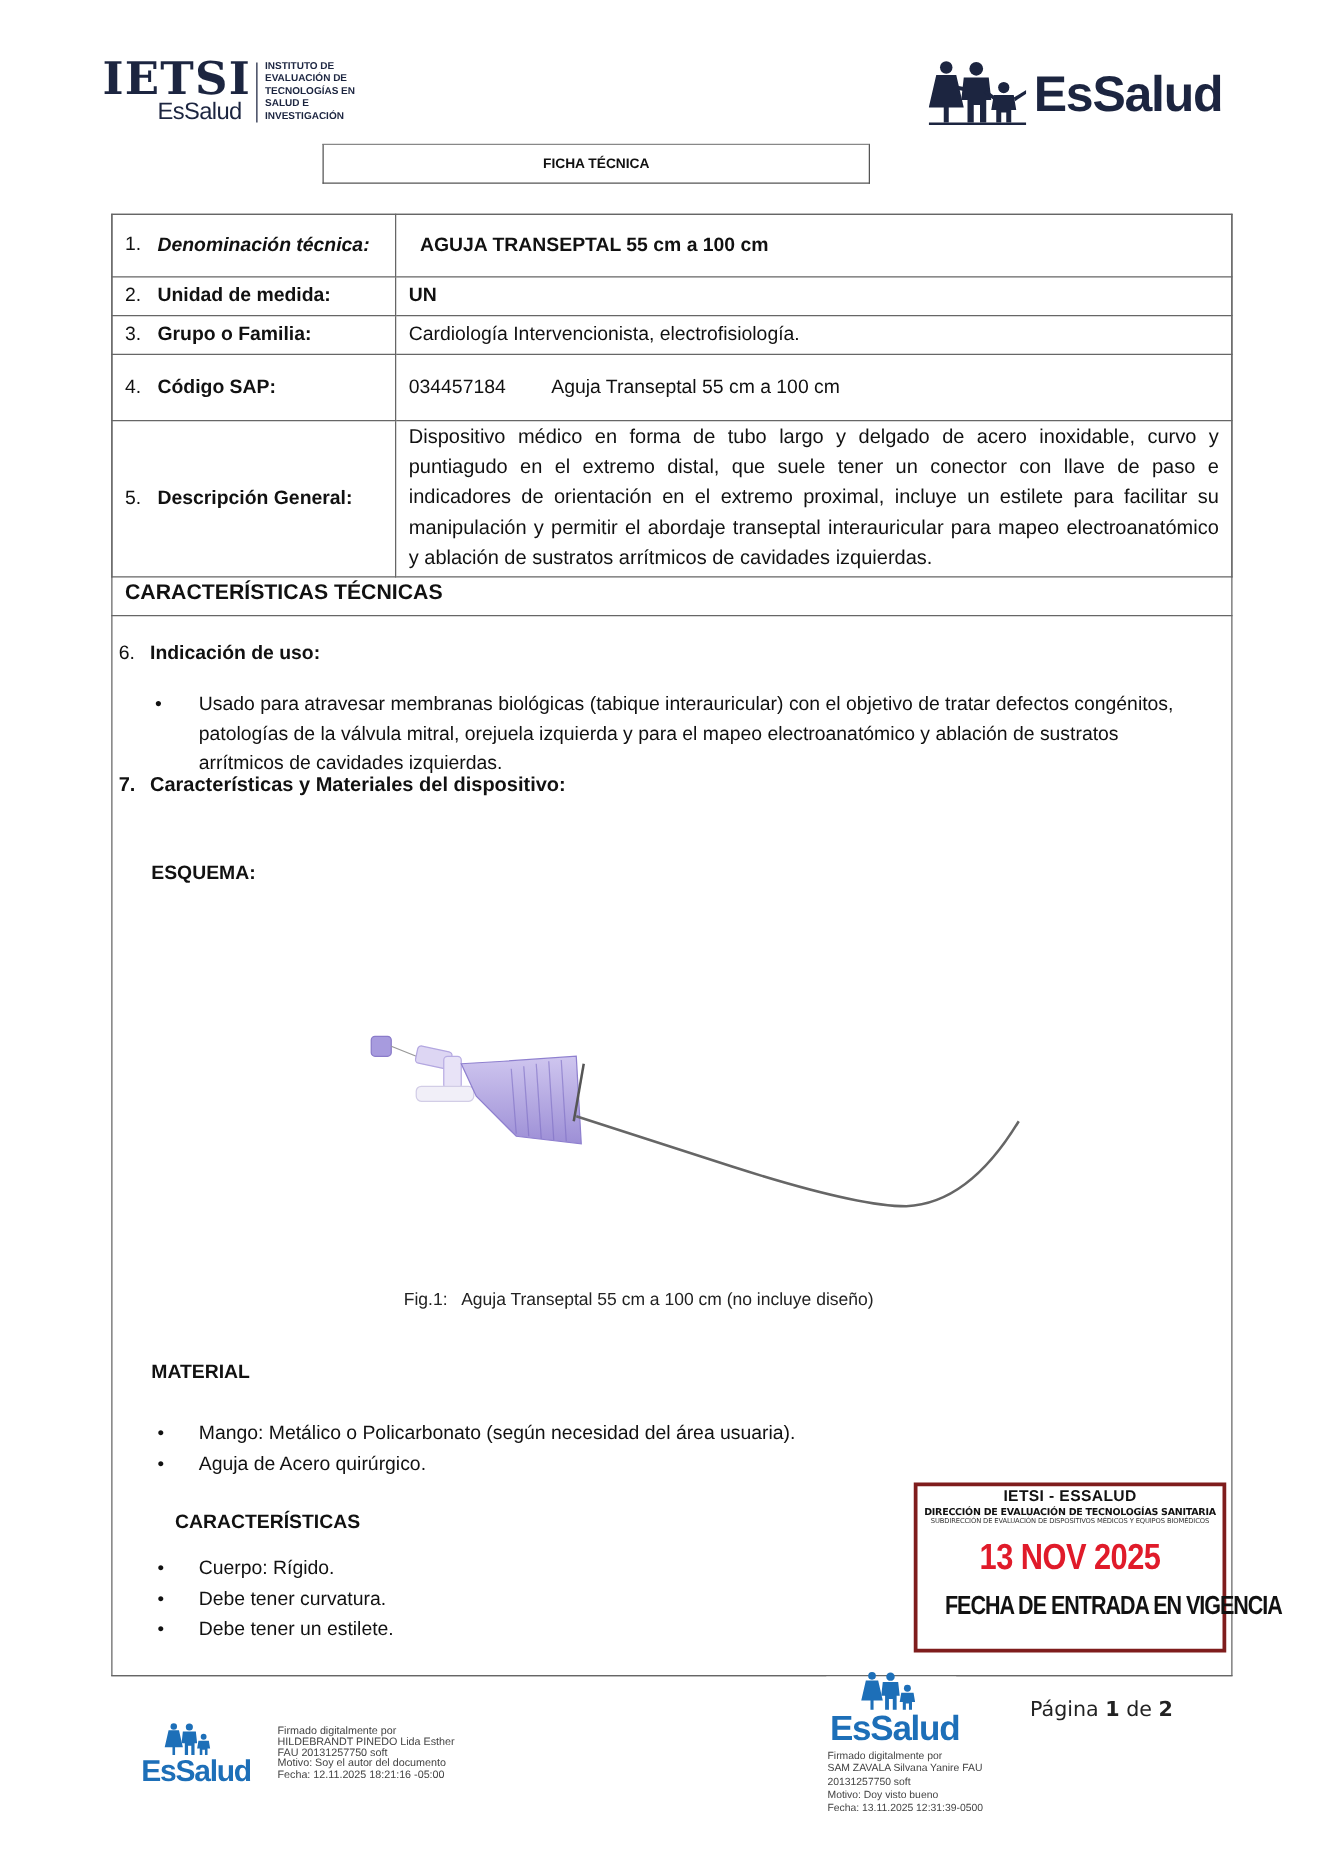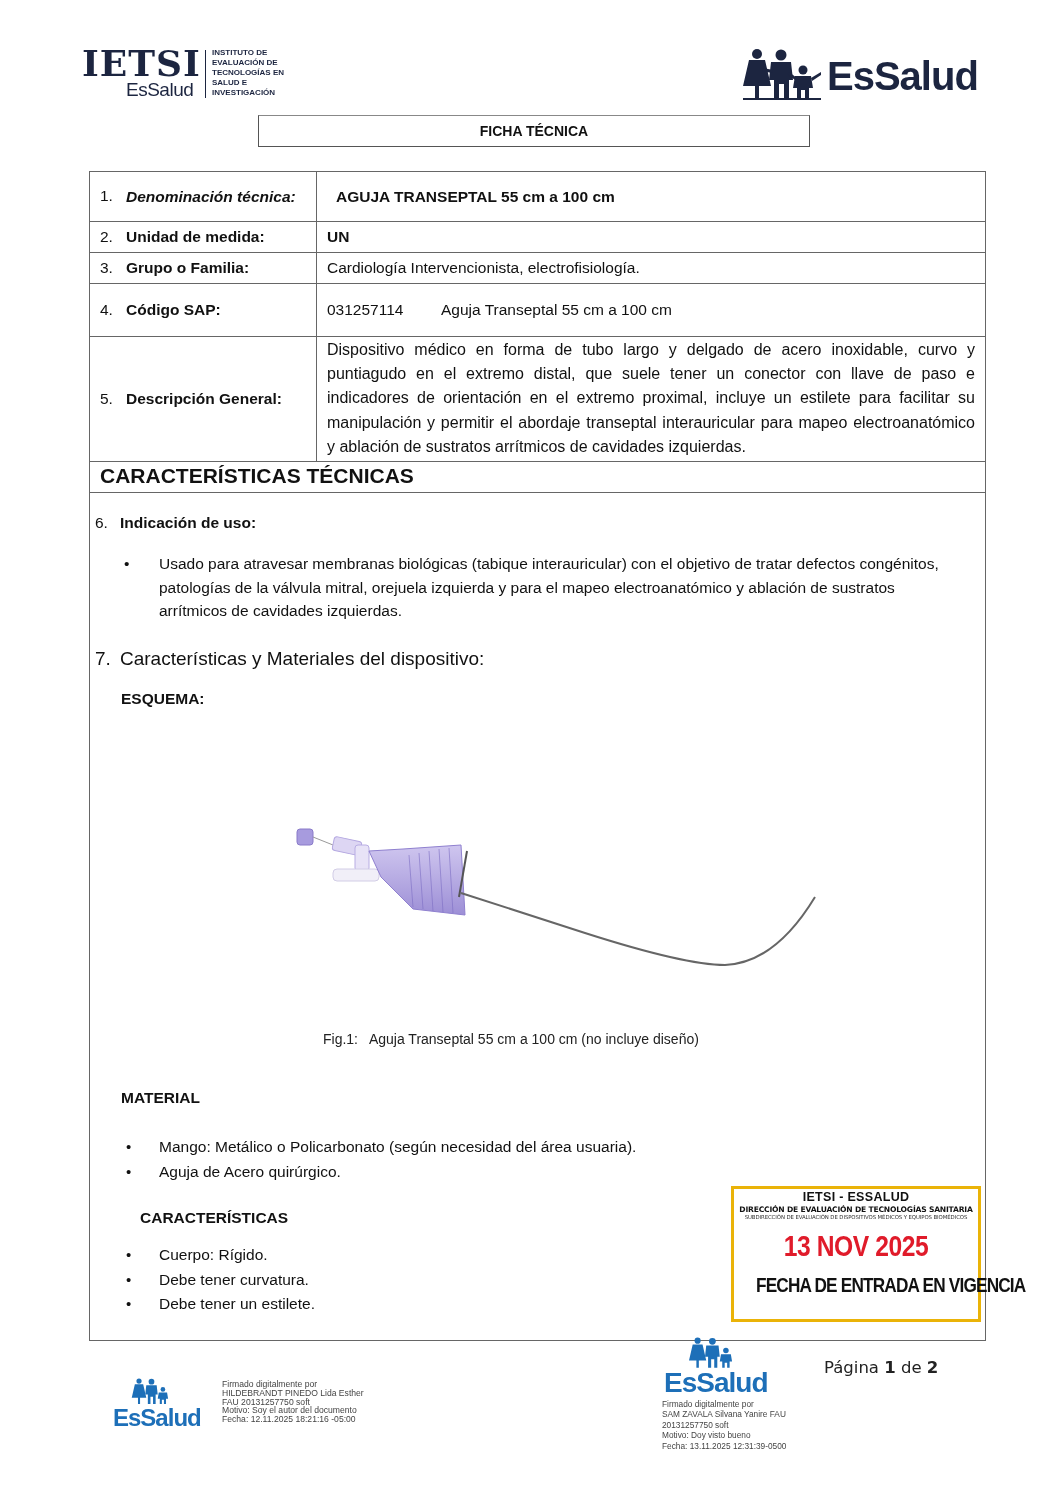--- a/index.html
+++ b/index.html
@@ -12,56 +12,56 @@
   .ietsi-big { position: absolute; left: 0; top: -2px; font-family: "DejaVu Serif", serif; font-weight: bold; font-size: 36px; color: #1c2540; letter-spacing: 1px; line-height: 38px; }
   .ietsi-essalud { position: absolute; left: 44px; top: 34px; font-family: "Liberation Sans", sans-serif; font-size: 19px; color: #1c2540; line-height: 20px; letter-spacing: -0.5px; }
   .ietsi-sep { position: absolute; left: 123px; top: 4px; width: 1px; height: 48px; background: #1c2540; }
   .ietsi-desc { position: absolute; left: 130px; top: 2px; font-size: 8px; line-height: 10px; color: #1c2540; font-weight: bold; white-space: pre; }
 
   .essalud-logo { left: 743px; top: 48px; width: 230px; height: 56px; }
   .essalud-figs { position: absolute; left: 0; top: 0; width: 78px; height: 52px; }
   .essalud-text { position: absolute; left: 84px; top: 6px; font-size: 40px; font-weight: bold; color: #1c2540; letter-spacing: -1px; line-height: 44px; }
 
   
-  .title-box { left: 258px; top: 115px; width: 552px; height: 32px; border: 1px solid #555; border-top-color: #888; display: flex; align-items: center; justify-content: center; font-weight: bold; font-size: 14px; }
+  .title-box { left: 258px; top: 115px; width: 438px; height: 32px; border: 1px solid #555; border-top-color: #888; display: flex; align-items: center; justify-content: center; font-weight: bold; font-size: 11px; }
 
   
   .frame { left: 89px; top: 171px; width: 897px; height: 1170px; border: 1px solid #666; }
 
   table.spec { position: absolute; left: 89px; top: 171px; width: 897px; border-collapse: collapse; font-size: 15.5px; }
   table.spec td { border: 1px solid #666; vertical-align: middle; }
   table.spec td.lbl { width: 227px; padding-left: 10px; font-weight: bold; }
   table.spec td.val { padding-left: 10px; padding-right: 10px; }
   .num { display: inline-block; width: 26px; font-weight: normal; }
   .lbl-inner { display: flex; }
   .lbl-text { font-weight: bold; }
   .desc { text-align: justify; line-height: 24.2px; font-size: 16px; padding-top: 1px; padding-bottom: 2px; margin-top: 44px; }
 
-  .section-head { left: 100px; top: 464px; font-weight: bold; font-size: 21px; }
+  .section-head { left: 100px; top: 464px; font-weight: bold; font-size: 17px; }
   .section-line { left: 89px; top: 492px; width: 897px; height: 1px; background: #666; }
 
   .h6 { left: 95px; top: 514px; font-size: 15.5px; font-weight: bold; }
   .h6 .n { font-weight: normal; display: inline-block; width: 25px; }
   .bullet-block { left: 124px; top: 552px; width: 830px; font-size: 15.5px; line-height: 23.5px; }
   .bullet-block .dot { position: absolute; left: 0; top: 0; }
   .bullet-block .txt { padding-left: 35px; }
 
-  .h7 { left: 95px; top: 648px; font-size: 19px; font-weight: normal; }
+  .h7 { left: 95px; top: 620px; font-size: 16px; font-weight: bold; }
   .h7 .n { display: inline-block; width: 25px; }
   .sub-head { left: 121px; font-size: 15.5px; font-weight: bold; }
 
   .figure { left: 285px; top: 815px; width: 550px; height: 170px; }
   .caption { left: 323px; top: 1031px; font-size: 14px; color: #222; }
 
   ul.bl { list-style: none; position: absolute; left: 124px; font-size: 15.5px; line-height: 24.5px; }
   ul.bl li { position: relative; padding-left: 35px; }
   ul.bl li::before { content: "\2022"; position: absolute; left: 2px; top: 0; font-size: 15px; }
 
   
-  .stamp { left: 731px; top: 1186px; width: 250px; height: 136px; border: 3px solid #eab308; text-align: center; background: #fff; }
+  .stamp { left: 731px; top: 1186px; width: 250px; height: 136px; border: 3px solid #7f1d1d; text-align: center; background: #fff; }
   .stamp-t1 { font-weight: bold; font-size: 12.5px; margin-top: 1px; letter-spacing: 0.3px; }
   .stamp-t2 { font-weight: bold; font-size: 7.6px; font-family: "DejaVu Sans", sans-serif; letter-spacing: -0.2px; margin-top: 1px; white-space: nowrap; }
   .stamp-t3 { font-size: 5.4px; font-family: "DejaVu Sans", sans-serif; color: #333; white-space: nowrap; letter-spacing: -0.1px; }
   .stamp-date { color: #e01b2a; font-weight: bold; font-size: 29px; margin-top: 10px; letter-spacing: -0.5px; transform: scaleX(0.85); }
   .stamp-foot { font-weight: bold; font-size: 21px; margin-top: 10px; letter-spacing: -1px; transform: scaleX(0.82); white-space: nowrap; }
 
   
   .foot-line-l { left: 89px; top: 1340px; width: 572px; height: 1px; background: #666; }
   .foot-line-r { left: 765px; top: 1340px; width: 221px; height: 1px; background: #666; }
 
@@ -137,21 +137,21 @@
     </td>
     <td class="val">
       <span>Cardiología Intervencionista, electrofisiología.</span>
     </td>
   </tr>
   <tr style="height:53px;">
     <td class="lbl">
       <span class="num">4.</span><span class="lbl-text">Código SAP:</span>
     </td>
     <td class="val">
-      <span style="display:inline-block; width:114px;">031257114</span><span>Aguja Transeptal 55 cm a 100 cm</span>
+      <span style="display:inline-block; width:114px;">034457184</span><span>Aguja Transeptal 55 cm a 100 cm</span>
     </td>
   </tr>
   <tr style="height:118px;">
     <td class="lbl">
       <span class="num">5.</span><span class="lbl-text">Descripción General:</span>
     </td>
     <td class="val desc">Dispositivo médico en forma de tubo largo y delgado de acero inoxidable, curvo y puntiagudo en el extremo distal, que suele tener un conector con llave de paso e indicadores de orientación en el extremo proximal, incluye un estilete para facilitar su manipulación y permitir el abordaje transeptal interauricular para mapeo electroanatómico y ablación de sustratos arrítmicos de cavidades izquierdas.</td>
   </tr>
 </tbody>
   </table>

